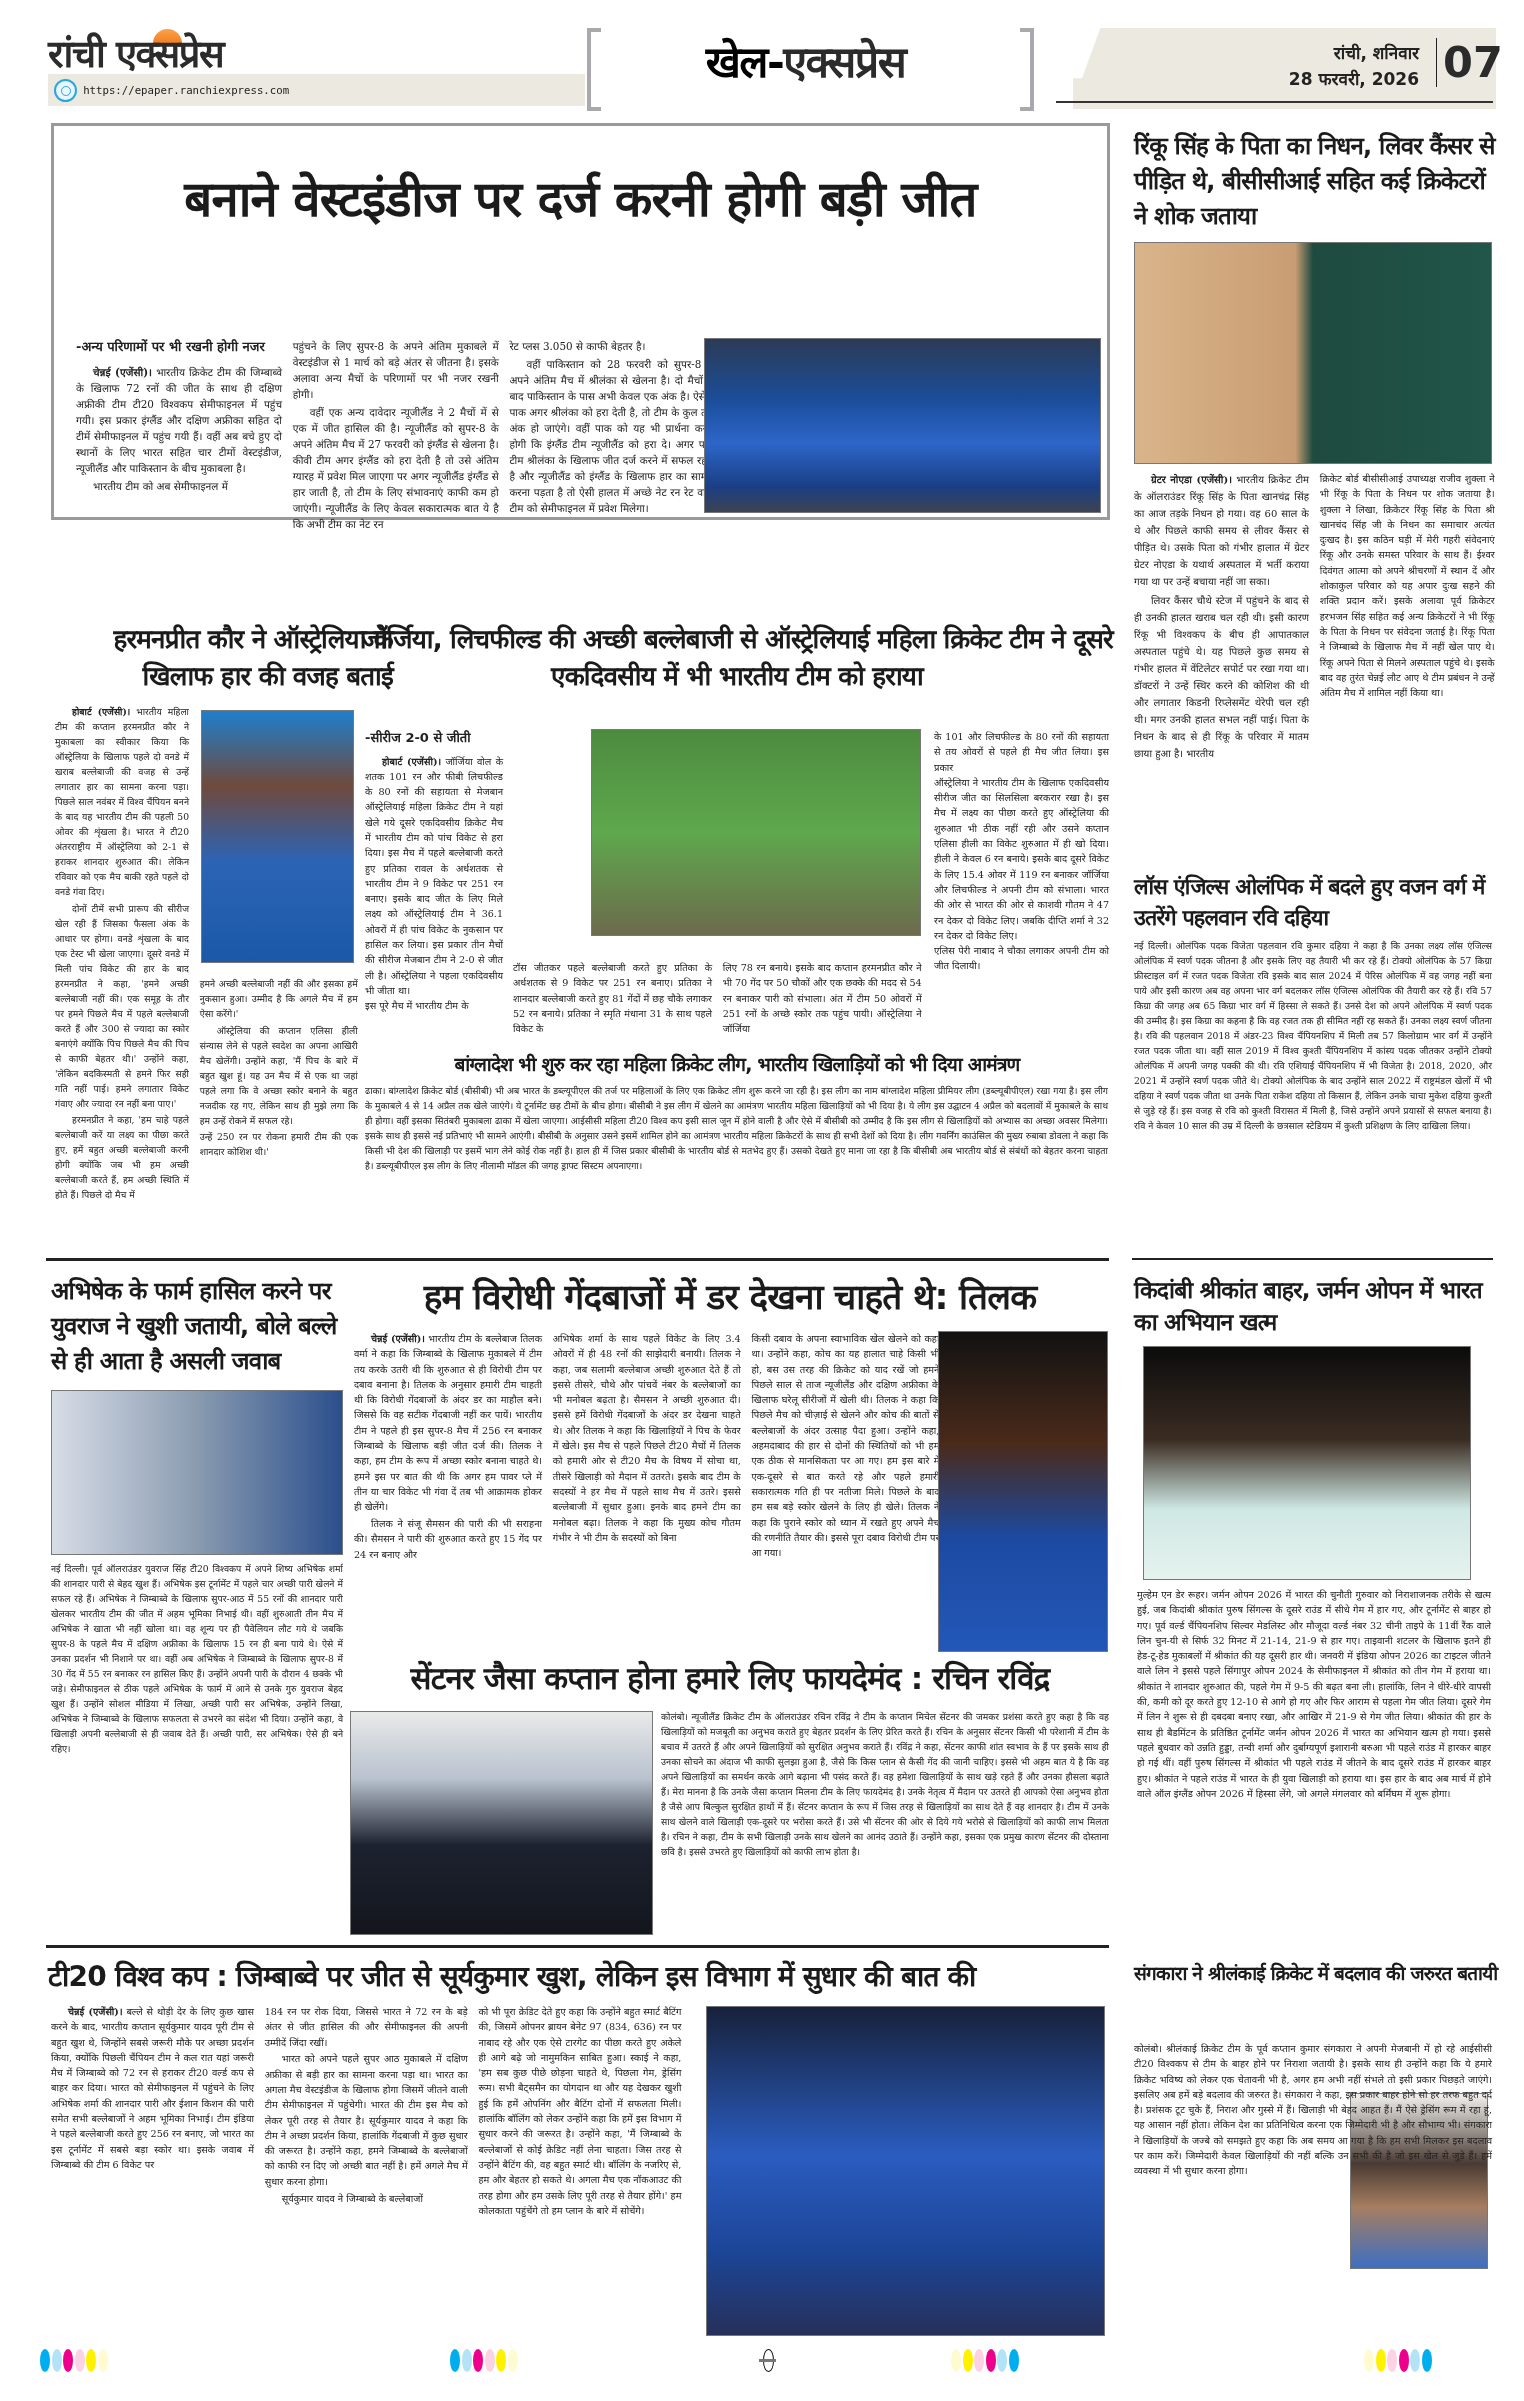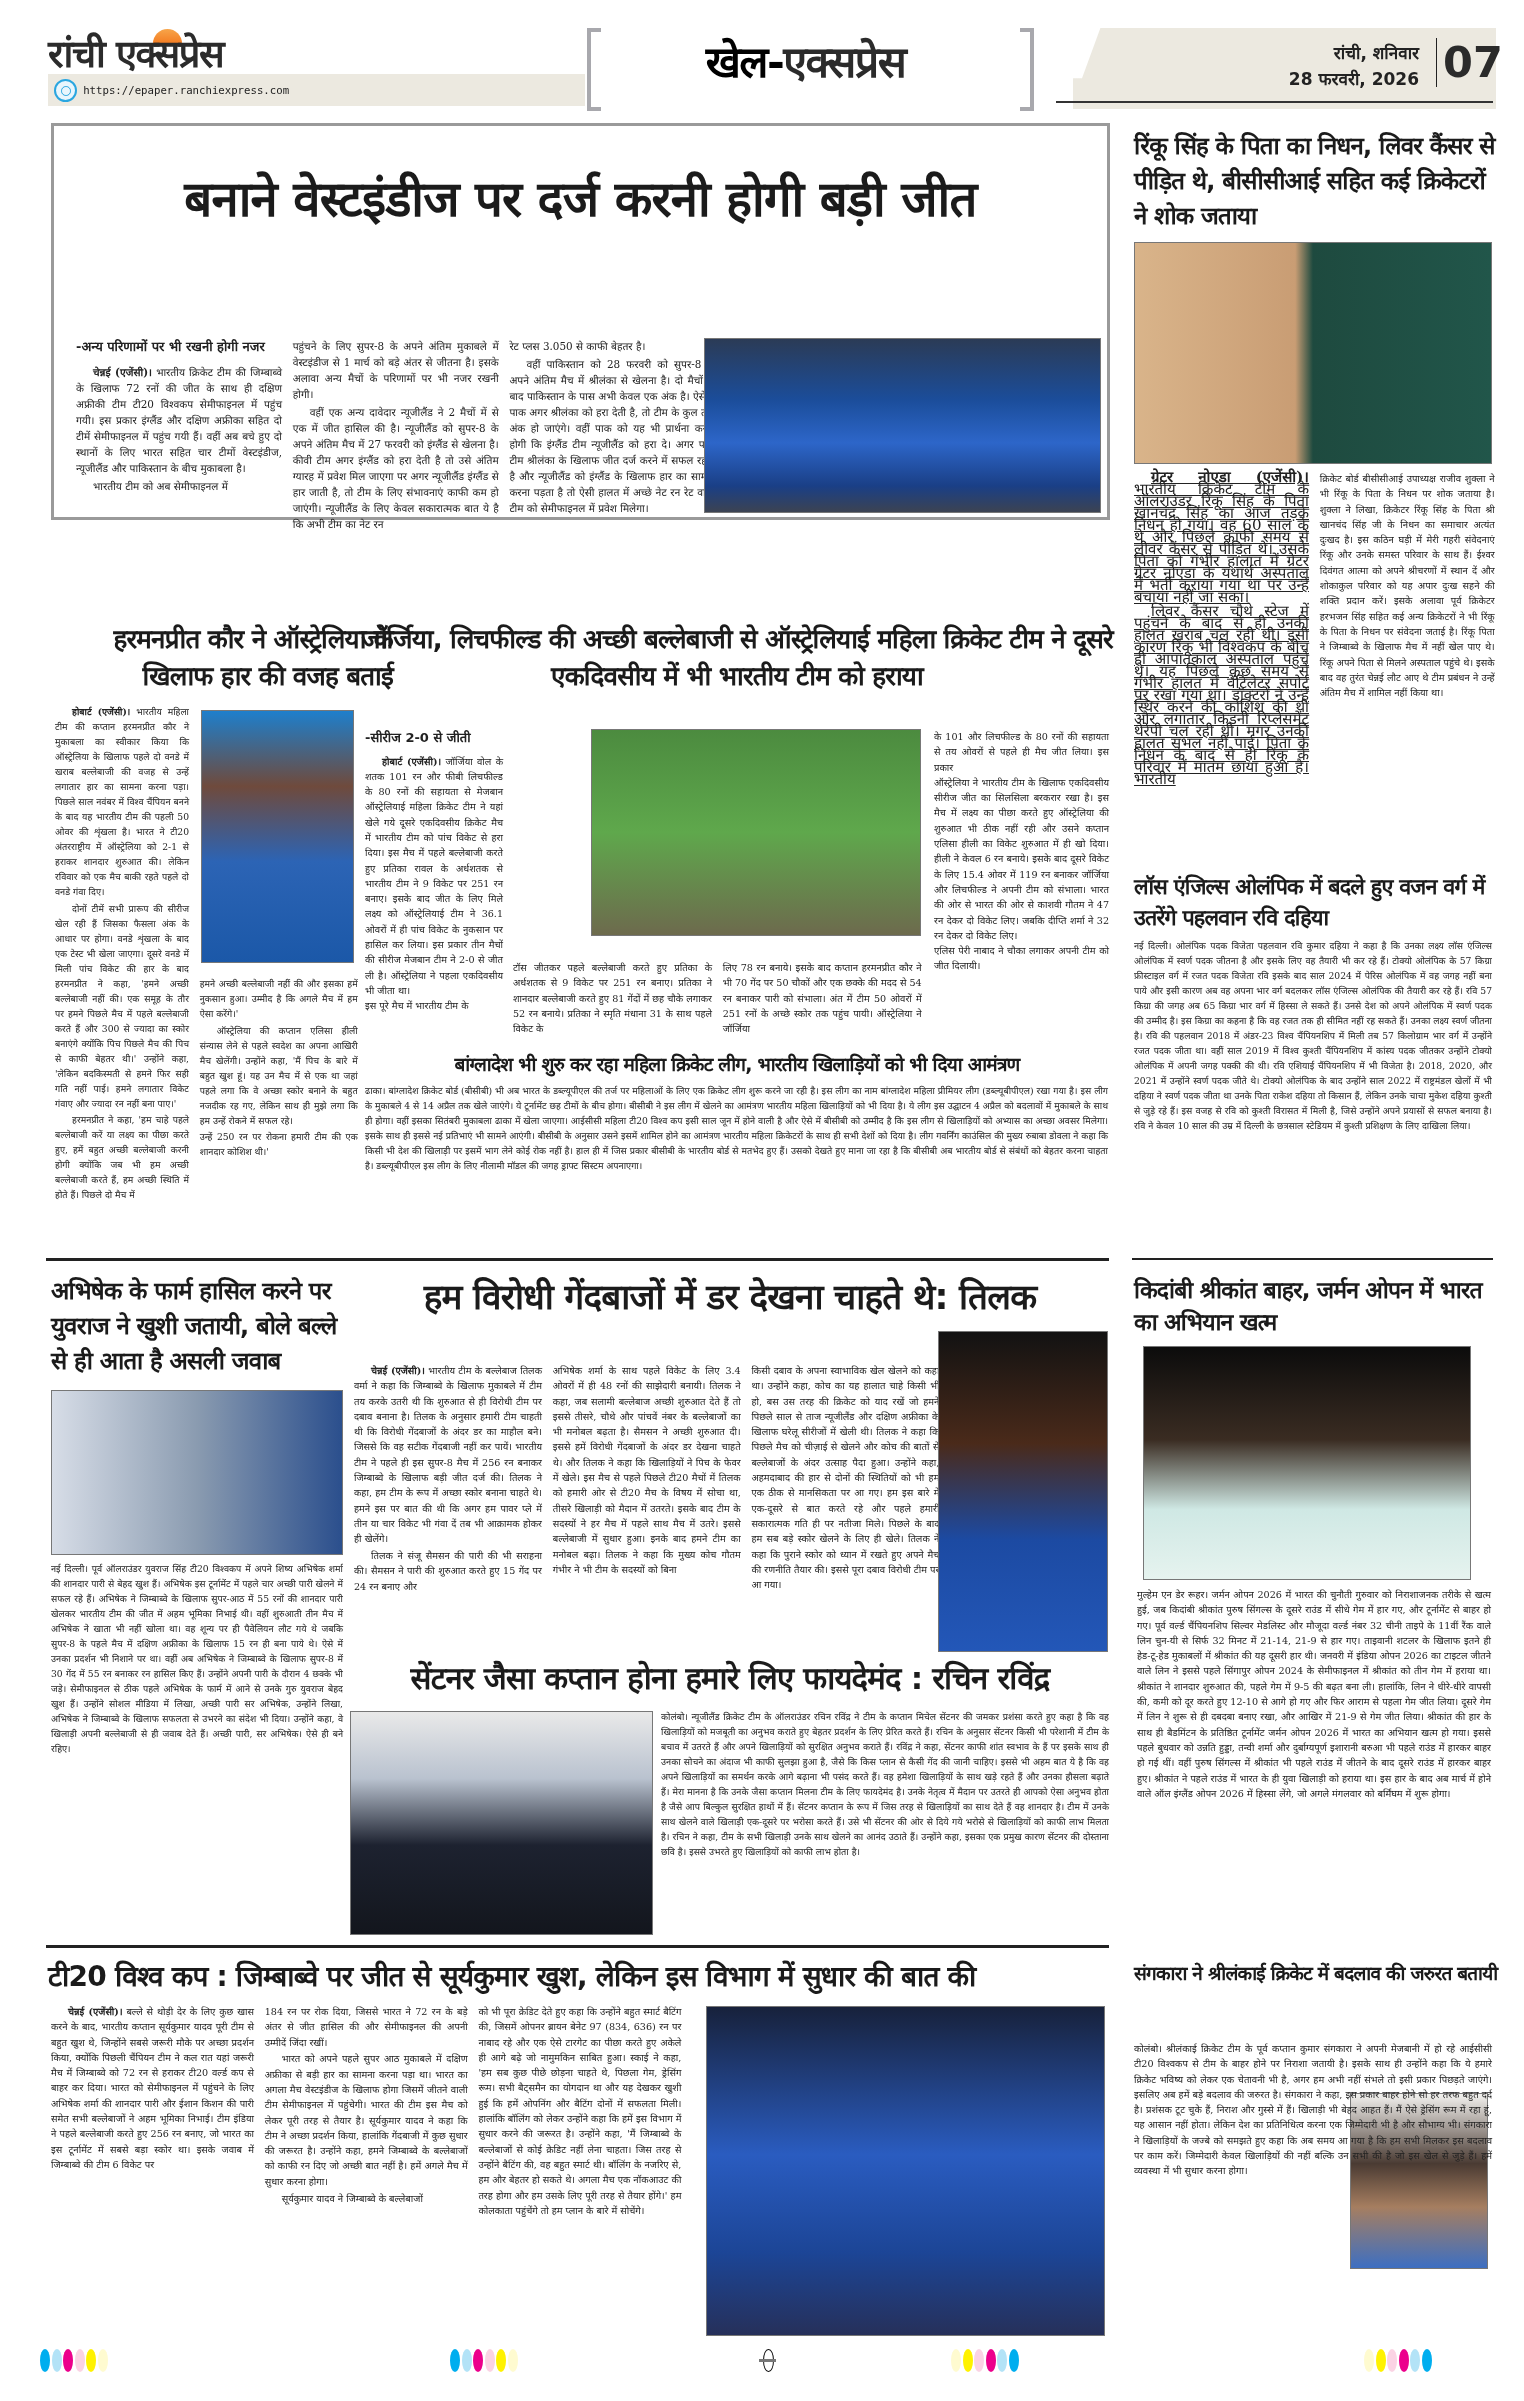--- a/index.html
+++ b/index.html
@@ -99,21 +99,21 @@
     </div>
   </div>
 </div>
 <div class="photo ph-team" style="left:704px; top:338px; width:397px; height:175px;">
   <span class="caption-text" style="opacity:0">team-india-huddle-photo</span>
 </div>
 
 <div class="abs hl" style="left:1134px; top:129px; width:368px; font-size:24px; line-height:35px;">रिंकू सिंह के पिता का निधन, लिवर कैंसर से पीड़ित थे, बीसीसीआई सहित कई क्रिकेटरों ने शोक जताया</div>
 <div class="photo ph-rinku" style="left:1134px; top:242px; width:358px; height:222px;"></div>
 <div class="abs cols" style="left:1134px; top:471px; width:361px; grid-template-columns: 175px 175px;">
-  <div class="col body-text" style="font-size:15px; line-height:12px;text-decoration:underline;">
+  <div class="col body-text" style="font-size:10px; line-height:17px;">
     <p><span class="dateline">ग्रेटर नोएडा (एजेंसी)।</span> <span>भारतीय क्रिकेट टीम के ऑलराउंडर रिंकू सिंह के पिता खानचंद्र सिंह का आज तड़के निधन हो गया। वह 60 साल के थे और पिछले काफी समय से लीवर कैंसर से पीड़ित थे। उसके पिता को गंभीर हालात में ग्रेटर ग्रेटर नोएडा के यथार्थ अस्पताल में भर्ती कराया गया था पर उन्हें बचाया नहीं जा सका।</span></p>
     <p>लिवर कैंसर चौथे स्टेज में पहुंचने के बाद से ही उनकी हालत खराब चल रही थी। इसी कारण रिंकू भी विश्वकप के बीच ही आपातकाल अस्पताल पहुंचे थे। यह पिछले कुछ समय से गंभीर हालत में वेंटिलेटर सपोर्ट पर रखा गया था। डॉक्टरों ने उन्हें स्थिर करने की कोशिश की थी और लगातार किडनी रिप्लेसमेंट थेरेपी चल रही थी। मगर उनकी हालत सभल नहीं पाई। पिता के निधन के बाद से ही रिंकू के परिवार में मातम छाया हुआ है। भारतीय</p>
   </div>
   <div class="col body-text" style="font-size:9.6px; line-height:15.3px;">
     <p style="text-indent:0">क्रिकेट बोर्ड बीसीसीआई उपाध्यक्ष राजीव शुक्ला ने भी रिंकू के पिता के निधन पर शोक जताया है। शुक्ला ने लिखा, क्रिकेटर रिंकू सिंह के पिता श्री खानचंद सिंह जी के निधन का समाचार अत्यंत दुःखद है। इस कठिन घड़ी में मेरी गहरी संवेदनाएं रिंकू और उनके समस्त परिवार के साथ हैं। ईश्वर दिवंगत आत्मा को अपने श्रीचरणों में स्थान दें और शोकाकुल परिवार को यह अपार दुःख सहने की शक्ति प्रदान करें। इसके अलावा पूर्व क्रिकेटर हरभजन सिंह सहित कई अन्य क्रिकेटरों ने भी रिंकू के पिता के निधन पर संवेदना जताई है। रिंकू पिता ने जिम्बाब्वे के खिलाफ मैच में नहीं खेल पाए थे। रिंकू अपने पिता से मिलने अस्पताल पहुंचे थे। इसके बाद वह तुरंत चेन्नई लौट आए थे टीम प्रबंधन ने उन्हें अंतिम मैच में शामिल नहीं किया था।</p>
   </div>
 </div>
 
 <div class="abs hl" style="left:55px; top:621px; width:338px; font-size:26px; line-height:37px; text-align:right;">हरमनप्रीत कौर ने ऑस्ट्रेलिया के खिलाफ हार की वजह बताई</div>
 <div class="abs cols" style="left:55px; top:704px; width:303px; grid-template-columns: 134px 158px;">
@@ -160,21 +160,21 @@
 <div class="abs body-text" style="left:1134px; top:938px; width:358px; font-size:9.2px; line-height:15px;">नई दिल्ली। ओलंपिक पदक विजेता पहलवान रवि कुमार दहिया ने कहा है कि उनका लक्ष्य लॉस एंजिल्स ओलंपिक में स्वर्ण पदक जीतना है और इसके लिए वह तैयारी भी कर रहे हैं। टोक्यो ओलंपिक के 57 किग्रा फ्रीस्टाइल वर्ग में रजत पदक विजेता रवि इसके बाद साल 2024 में पेरिस ओलंपिक में वह जगह नहीं बना पाये और इसी कारण अब वह अपना भार वर्ग बदलकर लॉस एंजिल्स ओलंपिक की तैयारी कर रहे हैं। रवि 57 किग्रा की जगह अब 65 किग्रा भार वर्ग में हिस्सा ले सकते हैं। उनसे देश को अपने ओलंपिक में स्वर्ण पदक की उम्मीद है। इस किग्रा का कहना है कि वह रजत तक ही सीमित नहीं रह सकते हैं। उनका लक्ष्य स्वर्ण जीतना है। रवि की पहलवान 2018 में अंडर-23 विश्व चैंपियनशिप में मिली तब 57 किलोग्राम भार वर्ग में उन्होंने रजत पदक जीता था। वहीं साल 2019 में विश्व कुश्ती चैंपियनशिप में कांस्य पदक जीतकर उन्होंने टोक्यो ओलंपिक में अपनी जगह पक्की की थी। रवि एशियाई चैंपियनशिप में भी विजेता है। 2018, 2020, और 2021 में उन्होंने स्वर्ण पदक जीते थे। टोक्यो ओलंपिक के बाद उन्होंने साल 2022 में राष्ट्रमंडल खेलों में भी दहिया ने स्वर्ण पदक जीता था उनके पिता राकेश दहिया तो किसान हैं, लेकिन उनके चाचा मुकेश दहिया कुश्ती से जुड़े रहे हैं। इस वजह से रवि को कुश्ती विरासत में मिली है, जिसे उन्होंने अपने प्रयासों से सफल बनाया है। रवि ने केवल 10 साल की उम्र में दिल्ली के छत्रसाल स्टेडियम में कुश्ती प्रशिक्षण के लिए दाखिला लिया।</div>
 
 <div class="rule" style="left:46px; top:1258px; width:1063px; height:3.1px;"></div>
 <div class="rule" style="left:1132px; top:1258px; width:361px; height:2.3px;"></div>
 
 <div class="abs hl" style="left:51px; top:1274px; width:292px; font-size:24px; line-height:35px;">अभिषेक के फार्म हासिल करने पर युवराज ने खुशी जतायी, बोले बल्ले से ही आता है असली जवाब</div>
 <div class="photo ph-yuvi" style="left:51px; top:1390px; width:292px; height:165px;"></div>
 <div class="abs body-text" style="left:51px; top:1561px; width:292px; font-size:9.2px; line-height:15px;">नई दिल्ली। पूर्व ऑलराउंडर युवराज सिंह टी20 विश्वकप में अपने शिष्य अभिषेक शर्मा की शानदार पारी से बेहद खुश हैं। अभिषेक इस टूर्नामेंट में पहले चार अच्छी पारी खेलने में सफल रहे हैं। अभिषेक ने जिम्बाब्वे के खिलाफ सुपर-आठ में 55 रनों की शानदार पारी खेलकर भारतीय टीम की जीत में अहम भूमिका निभाई थी। वहीं शुरुआती तीन मैच में अभिषेक ने खाता भी नहीं खोला था। वह शून्य पर ही पैवेलियन लौट गये थे जबकि सुपर-8 के पहले मैच में दक्षिण अफ्रीका के खिलाफ 15 रन ही बना पाये थे। ऐसे में उनका प्रदर्शन भी निशाने पर था। वहीं अब अभिषेक ने जिम्बाब्वे के खिलाफ सुपर-8 में 30 गेंद में 55 रन बनाकर रन हासिल किए हैं। उन्होंने अपनी पारी के दौरान 4 छक्के भी जड़े। सेमीफाइनल से ठीक पहले अभिषेक के फार्म में आने से उनके गुरु युवराज बेहद खुश हैं। उन्होंने सोशल मीडिया में लिखा, अच्छी पारी सर अभिषेक, उन्होंने लिखा, अभिषेक ने जिम्बाब्वे के खिलाफ सफलता से उभरने का संदेश भी दिया। उन्होंने कहा, वे खिलाड़ी अपनी बल्लेबाजी से ही जवाब देते हैं। अच्छी पारी, सर अभिषेक। ऐसे ही बने रहिए।</div>
 
 <div class="abs hl" style="left:350px; top:1274px; width:760px; font-size:35px; line-height:46px; text-align:center;">हम विरोधी गेंदबाजों में डर देखना चाहते थे: तिलक</div>
-<div class="abs cols body-text" style="left:354px; top:1331px; width:591px; grid-template-columns: 188px 188px 188px; font-size:9.6px; line-height:15.3px;margin-top:32px;">
+<div class="abs cols body-text" style="left:354px; top:1331px; width:591px; grid-template-columns: 188px 188px 188px; font-size:9.6px; line-height:15.3px;">
   <div class="col">
     <p><span class="dateline">चेन्नई (एजेंसी)।</span> <span>भारतीय टीम के बल्लेबाज तिलक वर्मा ने कहा कि जिम्बाब्वे के खिलाफ मुकाबले में टीम तय करके उतरी थी कि शुरुआत से ही विरोधी टीम पर दबाव बनाना है। तिलक के अनुसार हमारी टीम चाहती थी कि विरोधी गेंदबाजों के अंदर डर का माहौल बने। जिससे कि वह सटीक गेंदबाजी नहीं कर पायें। भारतीय टीम ने पहले ही इस सुपर-8 मैच में 256 रन बनाकर जिम्बाब्वे के खिलाफ बड़ी जीत दर्ज की। तिलक ने कहा, हम टीम के रूप में अच्छा स्कोर बनाना चाहते थे। हमने इस पर बात की थी कि अगर हम पावर प्ले में तीन या चार विकेट भी गंवा दें तब भी आक्रामक होकर ही खेलेंगे।</span></p>
     <p>तिलक ने संजू सैमसन की पारी की भी सराहना की। सैमसन ने पारी की शुरुआत करते हुए 15 गेंद पर 24 रन बनाए और</p>
   </div>
   <div class="col">
       <p style="text-indent:0">अभिषेक शर्मा के साथ पहले विकेट के लिए 3.4 ओवरों में ही 48 रनों की साझेदारी बनायी। तिलक ने कहा, जब सलामी बल्लेबाज अच्छी शुरुआत देते हैं तो इससे तीसरे, चौथे और पांचवें नंबर के बल्लेबाजों का भी मनोबल बढ़ता है। सैमसन ने अच्छी शुरुआत दी। इससे हमें विरोधी गेंदबाजों के अंदर डर देखना चाहते थे। और तिलक ने कहा कि खिलाड़ियों ने पिच के फेवर में खेले। इस मैच से पहले पिछले टी20 मैचों में तिलक को हमारी ओर से टी20 मैच के विषय में सोचा था, तीसरे खिलाड़ी को मैदान में उतरते। इसके बाद टीम के सदस्यों ने हर मैच में पहले साथ मैच में उतरे। इससे बल्लेबाजी में सुधार हुआ। इनके बाद हमने टीम का मनोबल बढ़ा। तिलक ने कहा कि मुख्य कोच गौतम गंभीर ने भी टीम के सदस्यों को बिना</p>
     </div>
   <div class="col">
       <p style="text-indent:0">किसी दबाव के अपना स्वाभाविक खेल खेलने को कहा था। उन्होंने कहा, कोच का यह हालात चाहे किसी भी हो, बस उस तरह की क्रिकेट को याद रखें जो हमने पिछले साल से ताज न्यूजीलैंड और दक्षिण अफ्रीका के खिलाफ घरेलू सीरीजों में खेली थी। तिलक ने कहा कि पिछले मैच को चीज़ाई से खेलने और कोच की बातों से बल्लेबाजों के अंदर उत्साह पैदा हुआ। उन्होंने कहा, अहमदाबाद की हार से दोनों की स्थितियों को भी हम एक ठीक से मानसिकता पर आ गए। हम इस बारे में एक-दूसरे से बात करते रहे और पहले हमारी सकारात्मक गति ही पर नतीजा मिले। पिछले के बाद हम सब बड़े स्कोर खेलने के लिए ही खेले। तिलक ने कहा कि पुराने स्कोर को ध्यान में रखते हुए अपने मैच की रणनीति तैयार की। इससे पूरा दबाव विरोधी टीम पर आ गया।</p>
     </div>

